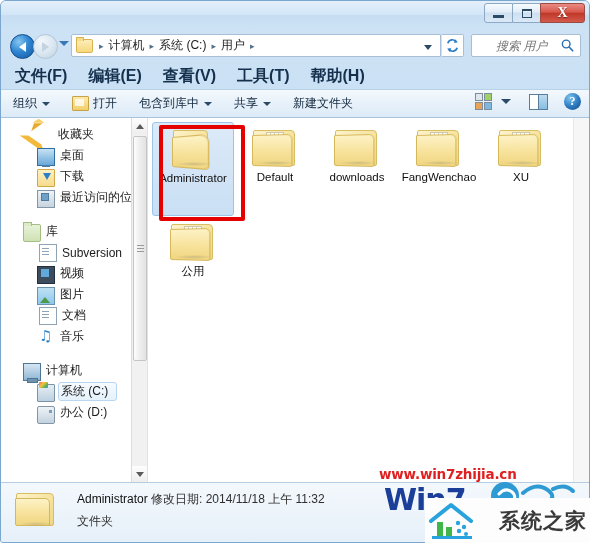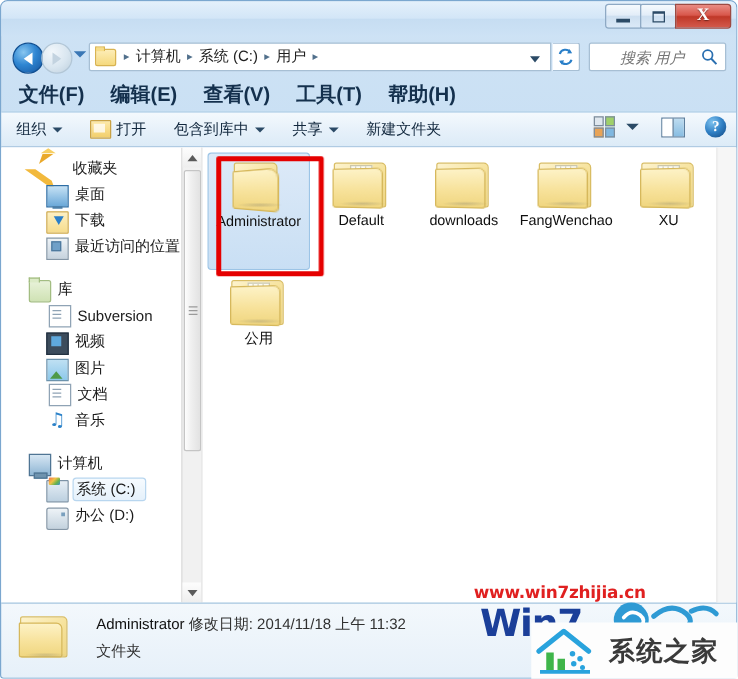--- a/index.html
+++ b/index.html
@@ -254,21 +254,21 @@
   #body-area {
     position: absolute;
     left: 0; top: 117px;
     width: 588px; height: 364px;
     background: #ffffff;
     display: flex;
   }
 
   
   #sidebar {
-    width: 160px; height: 364px;
+    width: 146px; height: 364px;
     box-sizing: border-box;
     background: #ffffff;
     overflow: hidden;
     position: relative;
     padding-top: 6px;
   }
   .nav-row {
     display: flex; align-items: center;
     height: 21px;
     font-size: 12px; color: #1b1b1b;
@@ -600,21 +600,21 @@
     background: #fdfdfd;
     z-index: 32;
     display: flex; align-items: center;
     overflow: hidden;
   }
   #wm-house { margin-left: 2px; flex: 0 0 auto; }
   #wm-cn {
     font-size: 21px; font-weight: bold;
     color: #3a3a3a;
     font-family: "DejaVu Sans", sans-serif;
-    margin-left: 8px;
+    margin-left: 20px;
     letter-spacing: 1px;
     white-space: nowrap;
   }
   #wm-faint {
     position: absolute; left: 468px; top: 530px;
     font-size: 9px; color: #d9ccc4;
     z-index: 31;
     font-family: "DejaVu Sans", sans-serif;
   }
 </style>

